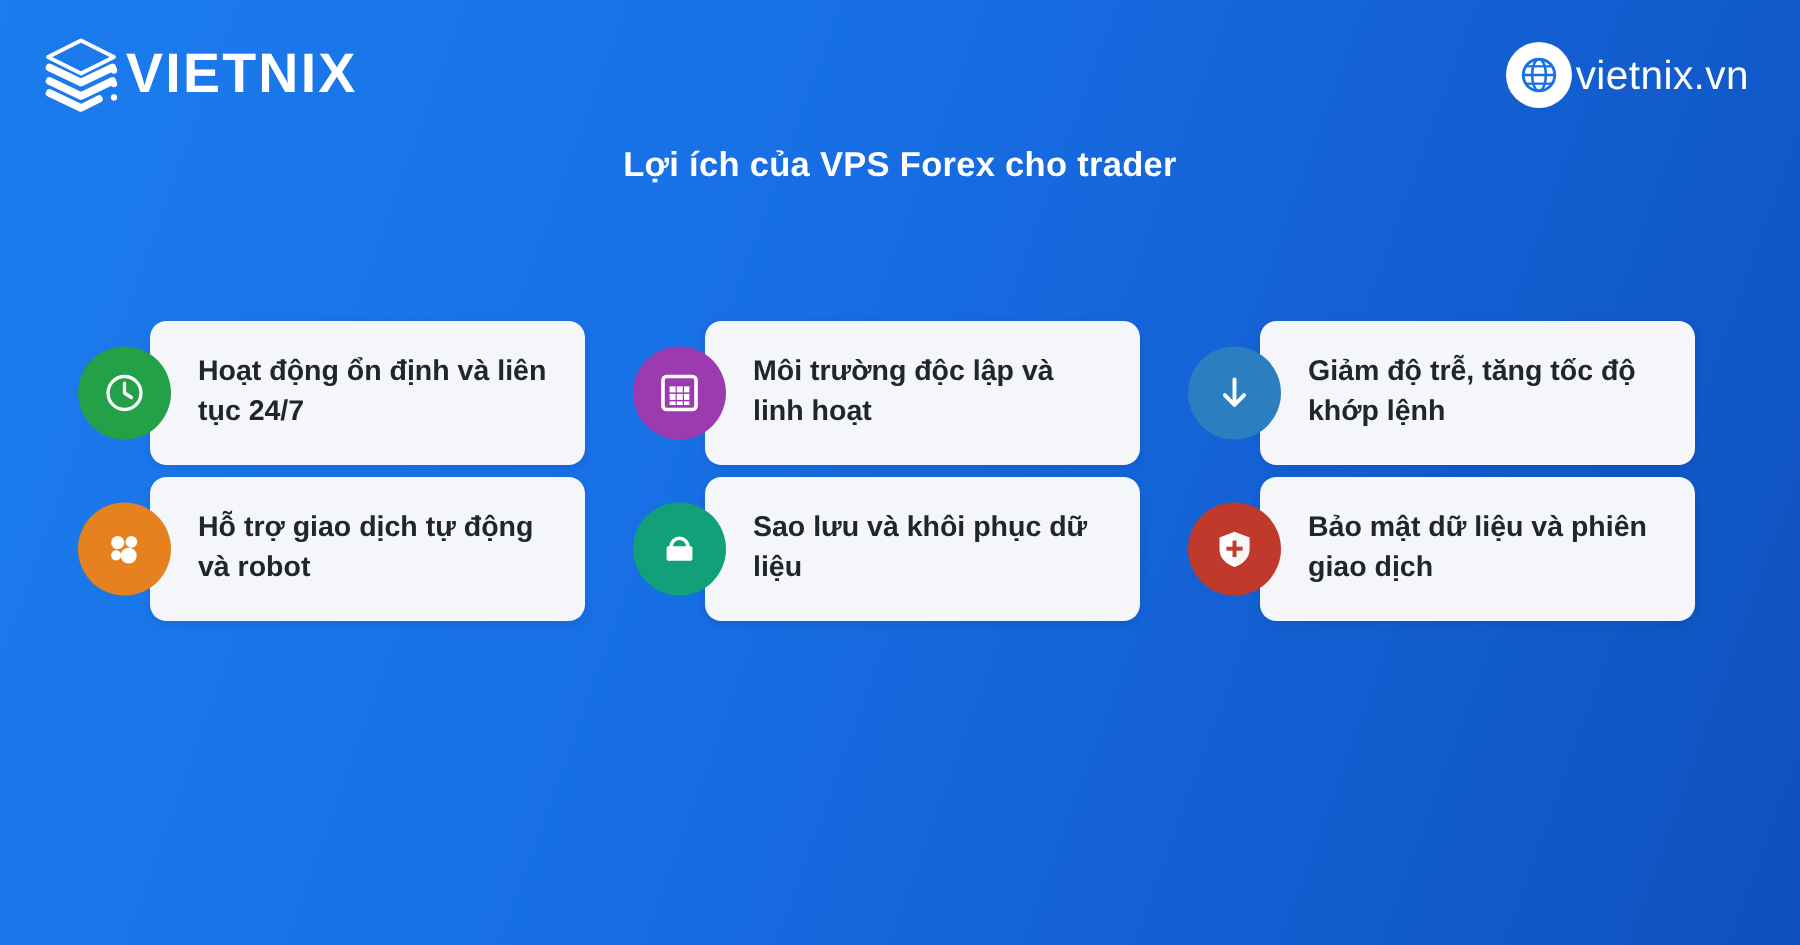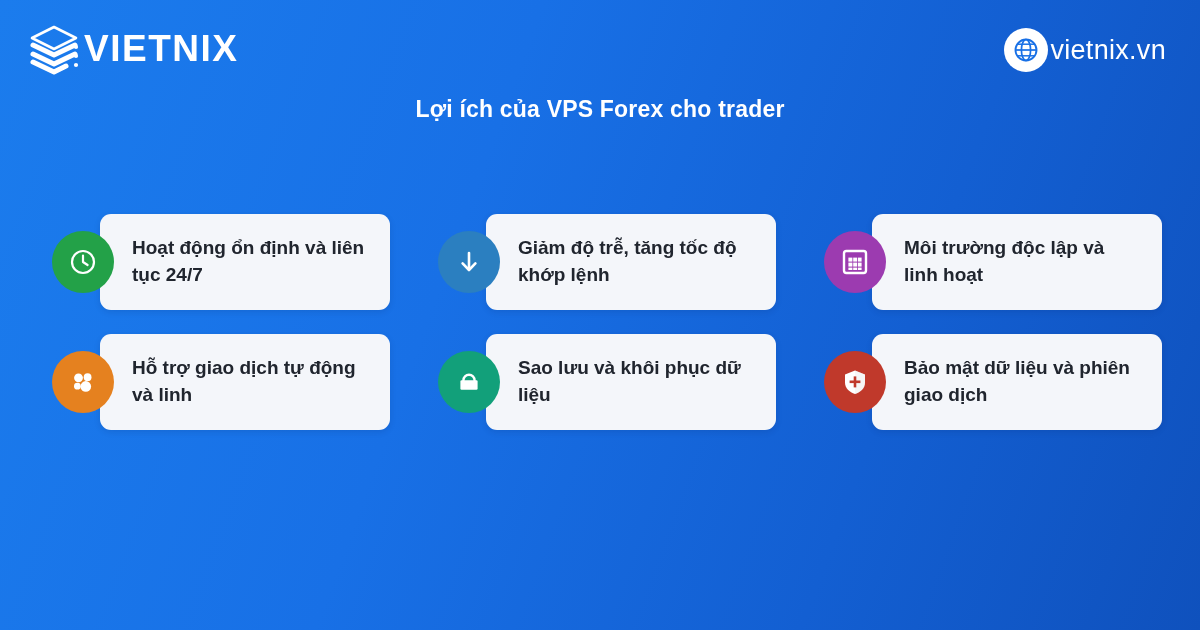--- a/index.html
+++ b/index.html
@@ -79,21 +79,20 @@
   .grid {
     position: absolute;
     top: 214px;
     left: 52px;
     width: 1100px;
     display: grid;
     grid-template-columns: 370px 370px 370px;
     grid-auto-rows: 104px;
     column-gap: 0px;
     row-gap: 0px;
-    gap: 16px;
   }
   .cell { position: relative; }
   .item {
     position: relative;
     display: flex;
     align-items: center;
     height: 96px;
   }
   .badge {
     width: 62px;
@@ -174,34 +173,20 @@
           </svg>
         </span>
         <div class="card">
           <span class="card-text">Hoạt động ổn định và liên tục 24/7</span>
         </div>
       </div>
     </div>
 
     <div class="cell">
       <div class="item">
-        <span class="badge" style="background:#2b7fc0">
-          <svg width="32" height="32" viewBox="0 0 32 32">
-            <path d="M16 7 V23.5" stroke="#ffffff" stroke-width="2.6" stroke-linecap="round"></path>
-            <path d="M9.6 17.4 L16 24 L22.4 17.4" fill="none" stroke="#ffffff" stroke-width="2.6" stroke-linecap="round" stroke-linejoin="round"></path>
-          </svg>
-        </span>
-        <div class="card">
-          <span class="card-text">Giảm độ trễ, tăng tốc độ khớp lệnh</span>
-        </div>
-      </div>
-    </div>
-
-    <div class="cell">
-      <div class="item">
         <span class="badge" style="background:#9c3bb0">
           <svg width="30" height="30" viewBox="0 0 30 30">
             <rect x="4" y="4" width="22" height="22" rx="2.4" fill="none" stroke="#ffffff" stroke-width="2.4"></rect>
             <rect x="8.4" y="10.6" width="4" height="4" fill="#ffffff"></rect>
             <rect x="13.2" y="10.6" width="4" height="4" fill="#ffffff"></rect>
             <rect x="18" y="10.6" width="3.6" height="4" fill="#ffffff"></rect>
             <rect x="8.4" y="15.6" width="4" height="4" fill="#ffffff"></rect>
             <rect x="13.2" y="15.6" width="4" height="4" fill="#ffffff"></rect>
             <rect x="18" y="15.6" width="3.6" height="4" fill="#ffffff"></rect>
             <rect x="8.4" y="20.6" width="4" height="2.4" fill="#ffffff"></rect>
@@ -210,30 +195,44 @@
           </svg>
         </span>
         <div class="card">
           <span class="card-text">Môi trường độc lập và linh hoạt</span>
         </div>
       </div>
     </div>
 
     <div class="cell">
       <div class="item">
+        <span class="badge" style="background:#2b7fc0">
+          <svg width="32" height="32" viewBox="0 0 32 32">
+            <path d="M16 7 V23.5" stroke="#ffffff" stroke-width="2.6" stroke-linecap="round"></path>
+            <path d="M9.6 17.4 L16 24 L22.4 17.4" fill="none" stroke="#ffffff" stroke-width="2.6" stroke-linecap="round" stroke-linejoin="round"></path>
+          </svg>
+        </span>
+        <div class="card">
+          <span class="card-text">Giảm độ trễ, tăng tốc độ khớp lệnh</span>
+        </div>
+      </div>
+    </div>
+
+    <div class="cell">
+      <div class="item">
         <span class="badge" style="background:#e5811f">
           <svg width="32" height="32" viewBox="0 0 32 32">
             <circle cx="11.5" cy="11.8" r="4.4" fill="#ffffff"></circle>
             <circle cx="20.6" cy="11.2" r="3.9" fill="#ffffff"></circle>
             <circle cx="18.8" cy="20.4" r="5.3" fill="#ffffff"></circle>
             <circle cx="10.4" cy="20.2" r="3.4" fill="#ffffff"></circle>
           </svg>
         </span>
         <div class="card">
-          <span class="card-text">Hỗ trợ giao dịch tự động và linh</span>
+          <span class="card-text">Hỗ trợ giao dịch tự động và robot</span>
         </div>
       </div>
     </div>
 
     <div class="cell">
       <div class="item">
         <span class="badge" style="background:#12a07a">
           <svg width="30" height="30" viewBox="0 0 30 30">
             <path d="M9.4 13.4 A5.6 5.6 0 0 1 20.6 13.4" fill="none" stroke="#ffffff" stroke-width="2.4" stroke-linecap="round"></path>
             <rect x="6.4" y="13.2" width="17.2" height="9.6" rx="1.2" fill="#ffffff"></rect>

